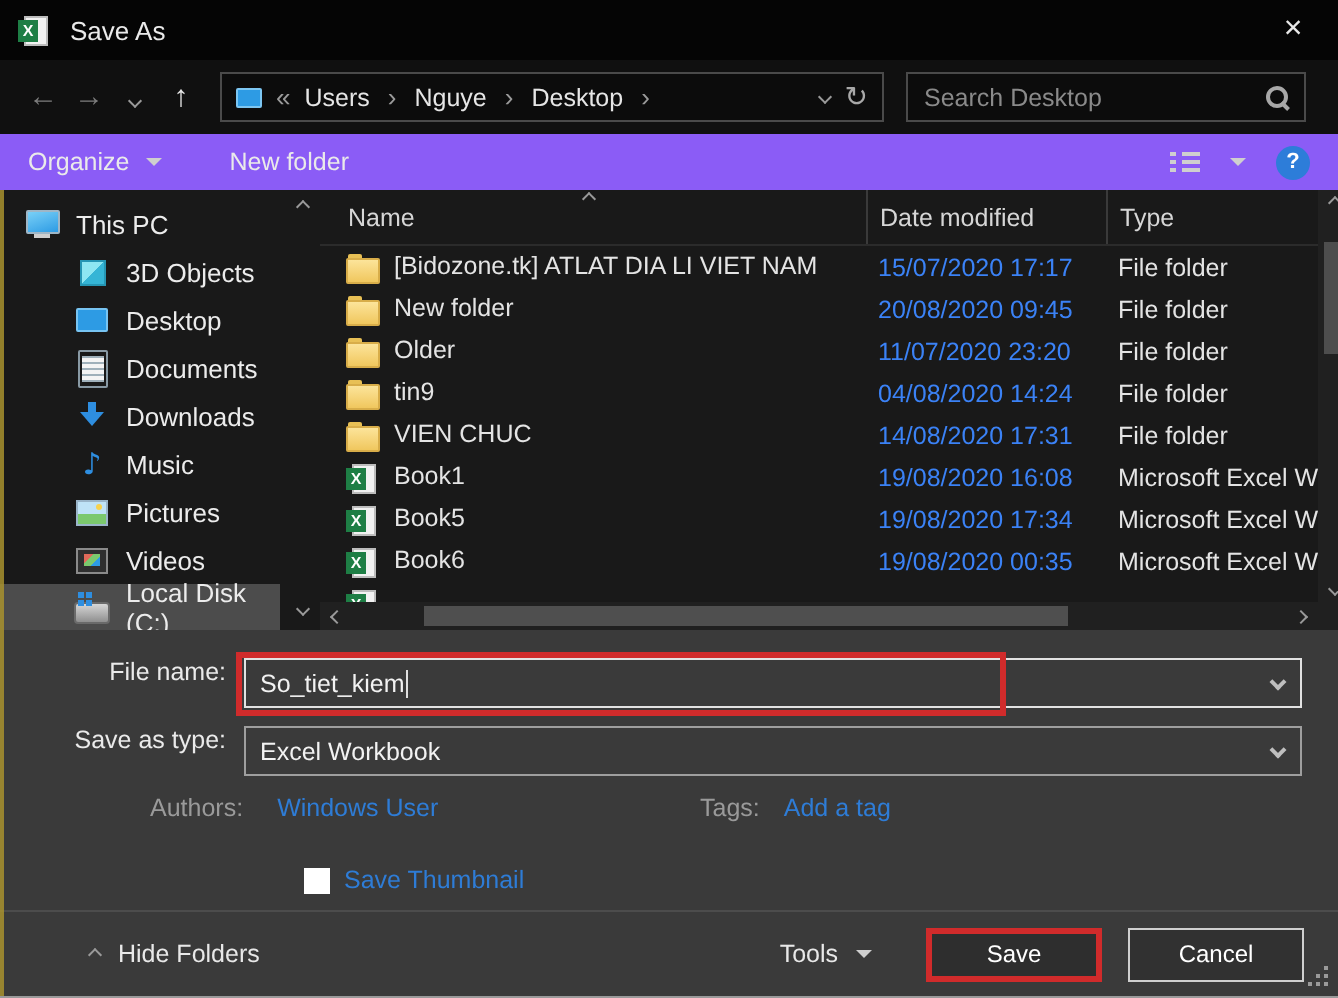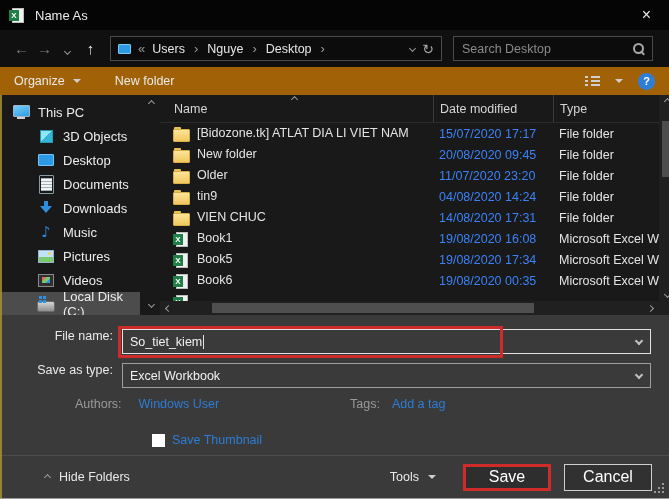--- a/index.html
+++ b/index.html
@@ -23,21 +23,21 @@
   .crumb-sep { color:#9a9a9a; font-size:13px; }
   .refresh-glyph { color:#a8a8a8; font-size:14px; font-family:"DejaVu Sans",sans-serif; }
   .searchbox { margin-left:11px; width:200px; height:25px; border:1px solid #4a4a4a; background:#0c0c0c; position:relative; }
   .searchbox input { width:calc(100% - 26px); height:100%; background:transparent; border:none; outline:none; color:#fca5a5; font-size:12.5px; padding-left:8px; font-family:inherit; }
   .searchbox input::placeholder { color:#8a8a8a; }
   .i-search { position:absolute; right:6px; top:5px; width:14px; height:14px; }
   .i-search::before { content:""; position:absolute; top:1px; left:1px; width:7px; height:7px; border:2px solid #a8a8a8; border-radius:50%; }
   .i-search::after { content:""; position:absolute; bottom:2px; right:1px; width:5px; height:2px; background:#a8a8a8; transform:rotate(45deg); }
 
   
-  .toolbar { height:28px; background:#a16207; display:flex; align-items:center; font-size:12.5px; color:#eaeaea; padding-left:14px; }
+  .toolbar { height:28px; background:#8b5cf6; display:flex; align-items:center; font-size:12.5px; color:#eaeaea; padding-left:14px; }
   .organize { display:flex; align-items:center; gap:8px; }
   .newfolder { margin-left:34px; }
   .toolbar-right { margin-left:auto; margin-right:14px; display:flex; align-items:center; gap:15px; }
   .viewlist { position:relative; width:15px; height:12px; }
   .viewlist::before { content:""; position:absolute; left:0; top:1px; width:3px; height:2px; background:#cfcfcf; box-shadow:0 4px #cfcfcf, 0 8px #cfcfcf; }
   .viewlist::after { content:""; position:absolute; left:6px; top:1px; width:9px; height:2px; background:#cfcfcf; box-shadow:0 4px #cfcfcf, 0 8px #cfcfcf; }
   .help-btn { width:17px; height:17px; border-radius:50%; background:#2d7dd9; color:#fff; font-size:11px; font-weight:bold; display:flex; align-items:center; justify-content:center; }
 
   
   .chev { display:inline-block; width:6px; height:6px; border-right:2px solid #9a9a9a; border-bottom:2px solid #9a9a9a; }
@@ -90,21 +90,21 @@
   .meta-label { color:#9a9a9a; }
   .meta-link { color:var(--blue,#2e7cd6); }
   .thumb-row { margin-top:19px; margin-left:152px; display:flex; align-items:center; gap:7px; font-size:12.5px; }
   .checkbox { width:13px; height:13px; background:#fff; border:1px solid #fff; }
 
   
   .footer { height:43px; background:#3a3a3a; border-top:1px solid #4c4c4c; display:flex; align-items:center; position:relative; }
   .hide-folders { margin-left:45px; display:flex; align-items:center; gap:9px; color:#e8e8e8; font-size:12.5px; }
   .footer-right { position:absolute; right:17px; display:flex; align-items:center; }
   .tools-btn { display:flex; align-items:center; gap:9px; color:#e8e8e8; font-size:12.5px; margin-right:27px; }
-  .btn { width:88px; height:27px; background:#313131; border:1px solid #8a8a8a; color:#fff; font-size:16px; display:flex; align-items:center; justify-content:center; }
+  .btn { width:88px; height:27px; background:#313131; border:1px solid #8a8a8a; color:#fff; font-size:12px; display:flex; align-items:center; justify-content:center; }
   .btn-save { border:3px solid var(--red,#d02b2b); margin-right:13px; background:#2e2e2e; }
   .btn-cancel { border:1px solid #cfcfcf; }
   .grip { position:absolute; right:5px; bottom:5px; width:2px; height:2px; background:#9a9a9a;
           box-shadow:-4px 0 #9a9a9a, -8px 0 #9a9a9a, 0 -4px #9a9a9a, -4px -4px #9a9a9a, 0 -8px #9a9a9a; }
 
   .edge-artifact { position:absolute; left:0; top:95px; bottom:0; width:2px; background:#a8922f; opacity:.85; z-index:6; }
 
   
   .sicon { width:18px; height:16px; display:inline-flex; align-items:center; justify-content:center; margin-right:8px; flex:0 0 18px; position:relative; }
   .ricon { width:17px; height:16px; flex:0 0 17px; position:relative; display:inline-block; }
@@ -130,21 +130,21 @@
 </style>
 </head>
 <body>
 
 <div class="window">
 
   <div class="edge-artifact"></div>
 
   <div class="titlebar">
     <span class="ricon i-excel"></span>
-    <span class="title-text">Name As</span>
+    <span class="title-text">Save As</span>
     <span class="close-btn">
         <span>×</span>
       </span>
   </div>
 
   <div class="navbar">
     <span class="nav-arrow"><span>←</span></span>
     <span class="nav-arrow"><span>→</span></span>
     <span class="nav-arrow"><span class="chev down sm"></span></span>
     <span class="nav-arrow up"><span>↑</span></span>

